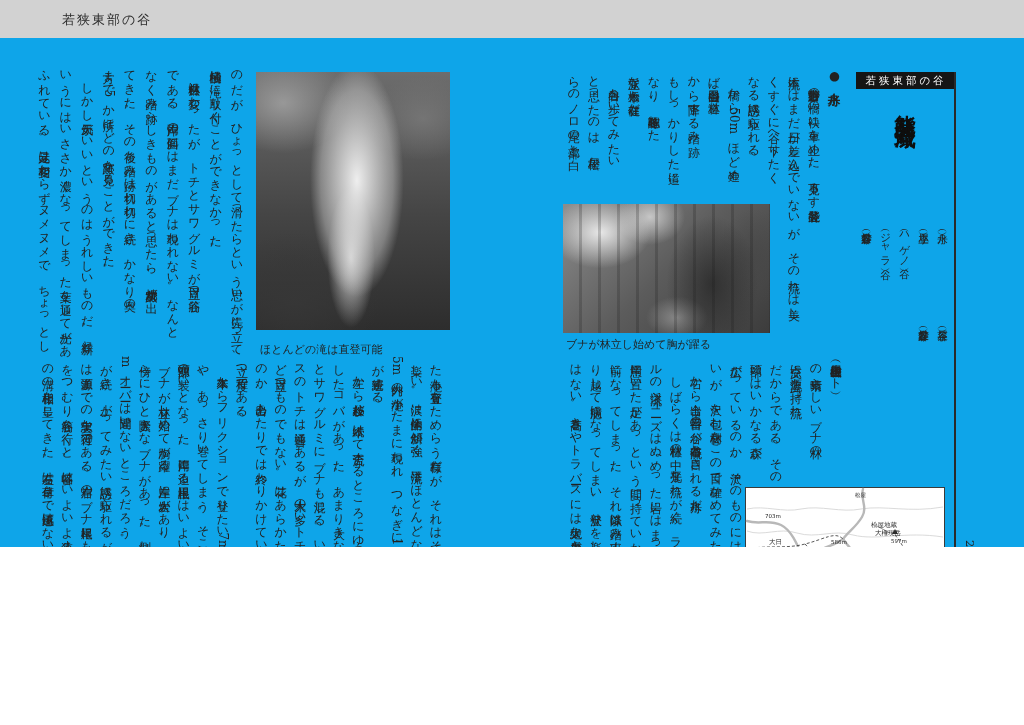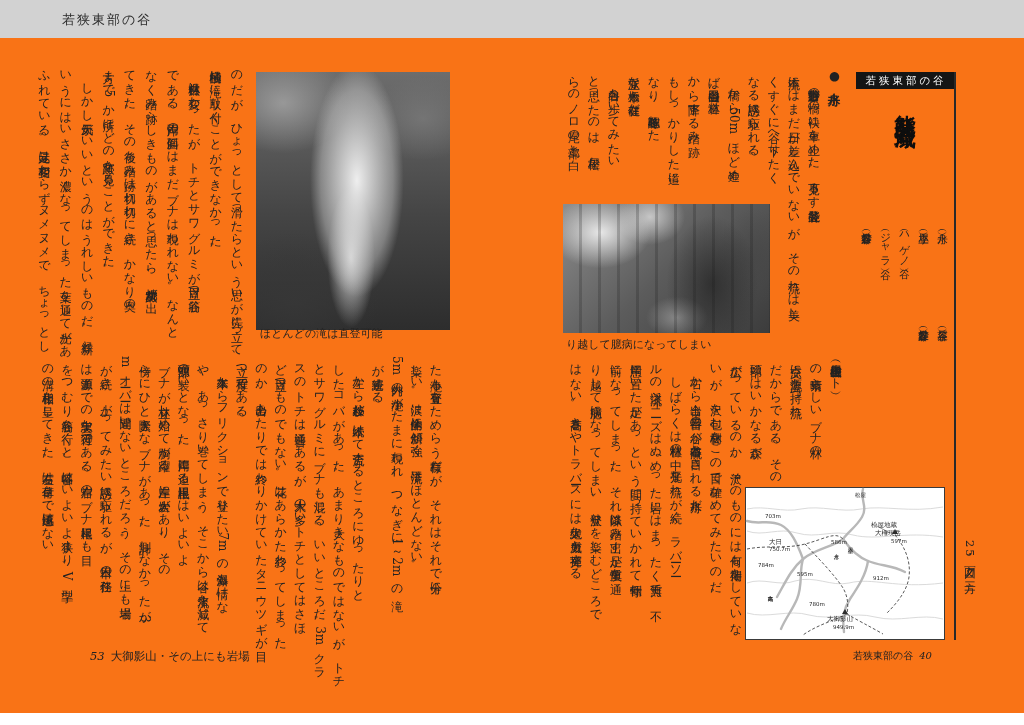--- a/index.html
+++ b/index.html
@@ -1,16 +1,16 @@
 <!DOCTYPE html>
 <html><head>
 <meta charset="utf-8">
 <style>
   html,body{margin:0;padding:0;background:#ffffff;}
-  .spread{position:relative;width:1024px;height:713px;background:#f97316;overflow:hidden;
+  .spread{position:relative;width:1024px;height:547px;background:#0ea5e9;overflow:hidden;
           font-family:"DejaVu Serif","Liberation Serif",serif;color:#1c1c1c;}
   
   .band{position:absolute;left:0;top:0;width:1024px;height:38px;background:#d2d2d2;}
   .band-title{position:absolute;left:62px;top:11px;font-size:13px;letter-spacing:2px;color:#2b2b2b;}
 
   
   .vtext{writing-mode:vertical-rl;text-orientation:mixed;}
   .vtext p{margin:0;white-space:nowrap;font-size:12px;color:#222;}
   .pitch20 p{line-height:20px;}
   .pitch21 p{line-height:21.4px;}
@@ -21,21 +21,21 @@
   .lp-top-text{position:absolute;left:32px;top:62px;width:215px;height:302px;}
   .lp-bottom-text{position:absolute;left:36px;top:356px;width:409px;height:304px;}
   .lp-photo{position:absolute;left:256px;top:72px;width:194px;height:258px;
     background:
       radial-gradient(60px 150px ellipse at 52% 42%, rgba(247,247,247,.95), rgba(205,205,205,.45) 60%, transparent 78%),
       radial-gradient(34px 100px ellipse at 49% 72%, rgba(232,232,232,.9), transparent 70%),
       radial-gradient(90px 70px ellipse at 14% 12%, rgba(165,165,165,.8), transparent 72%),
       radial-gradient(80px 60px ellipse at 86% 18%, rgba(125,125,125,.7), transparent 70%),
       radial-gradient(110px 85px ellipse at 20% 88%, rgba(55,55,55,.9), transparent 78%),
       linear-gradient(180deg,#6d6d6d,#454545 55%,#2d2d2d);}
-  .lp-caption{position:absolute;left:260px;top:326px;font-size:11px;color:#222;}
+  .lp-caption{position:absolute;left:260px;top:342px;font-size:11px;color:#222;}
   .lp-footer{position:absolute;left:84px;top:649px;font-size:11.5px;color:#222;}
   .pagenum{font-style:italic;font-family:"DejaVu Serif",serif;margin:0 6px;}
 
   
   .rp-top-text{position:absolute;left:560px;top:68px;width:284px;height:294px;}
   .rp-top-text .heading{font-family:"DejaVu Sans","Liberation Sans",sans-serif;font-weight:bold;font-size:12.5px;}
   .rp-bottom-text{position:absolute;left:556px;top:356px;width:290px;height:304px;}
   .rp-photo{position:absolute;left:563px;top:204px;width:207px;height:129px;
     background:
       repeating-linear-gradient(90deg, transparent 0 16px, rgba(25,25,25,.22) 16px 19px),
@@ -116,21 +116,21 @@
         <p>もしっかりした道に</p>
         <p>なり、昨冬確認した</p>
         <p>立派な木橋も健在だ。</p>
         <p>　白谷を歩いてみたい</p>
         <p>と思ったのは、松屋か</p>
         <p>らのノロ尾の上部と白</p>
       </div>
   </div>
 
   <div class="rp-photo"></div>
-  <div class="rp-caption">り越して臆病になってしまい</div>
+  <div class="rp-caption">ブナが林立し始めて胸が躍る</div>
 
   <div class="rp-bottom-text vtext pitch20">
     <div class="grp">
 
     <p>谷登山道（尾根ルート）</p>
         <p>の素晴らしいブナ林の</p>
         <p>交点に源流を持つ流れ</p>
         <p>だからである。その源</p>
         <p>頭部にはいかなる森が</p>
       </div>

